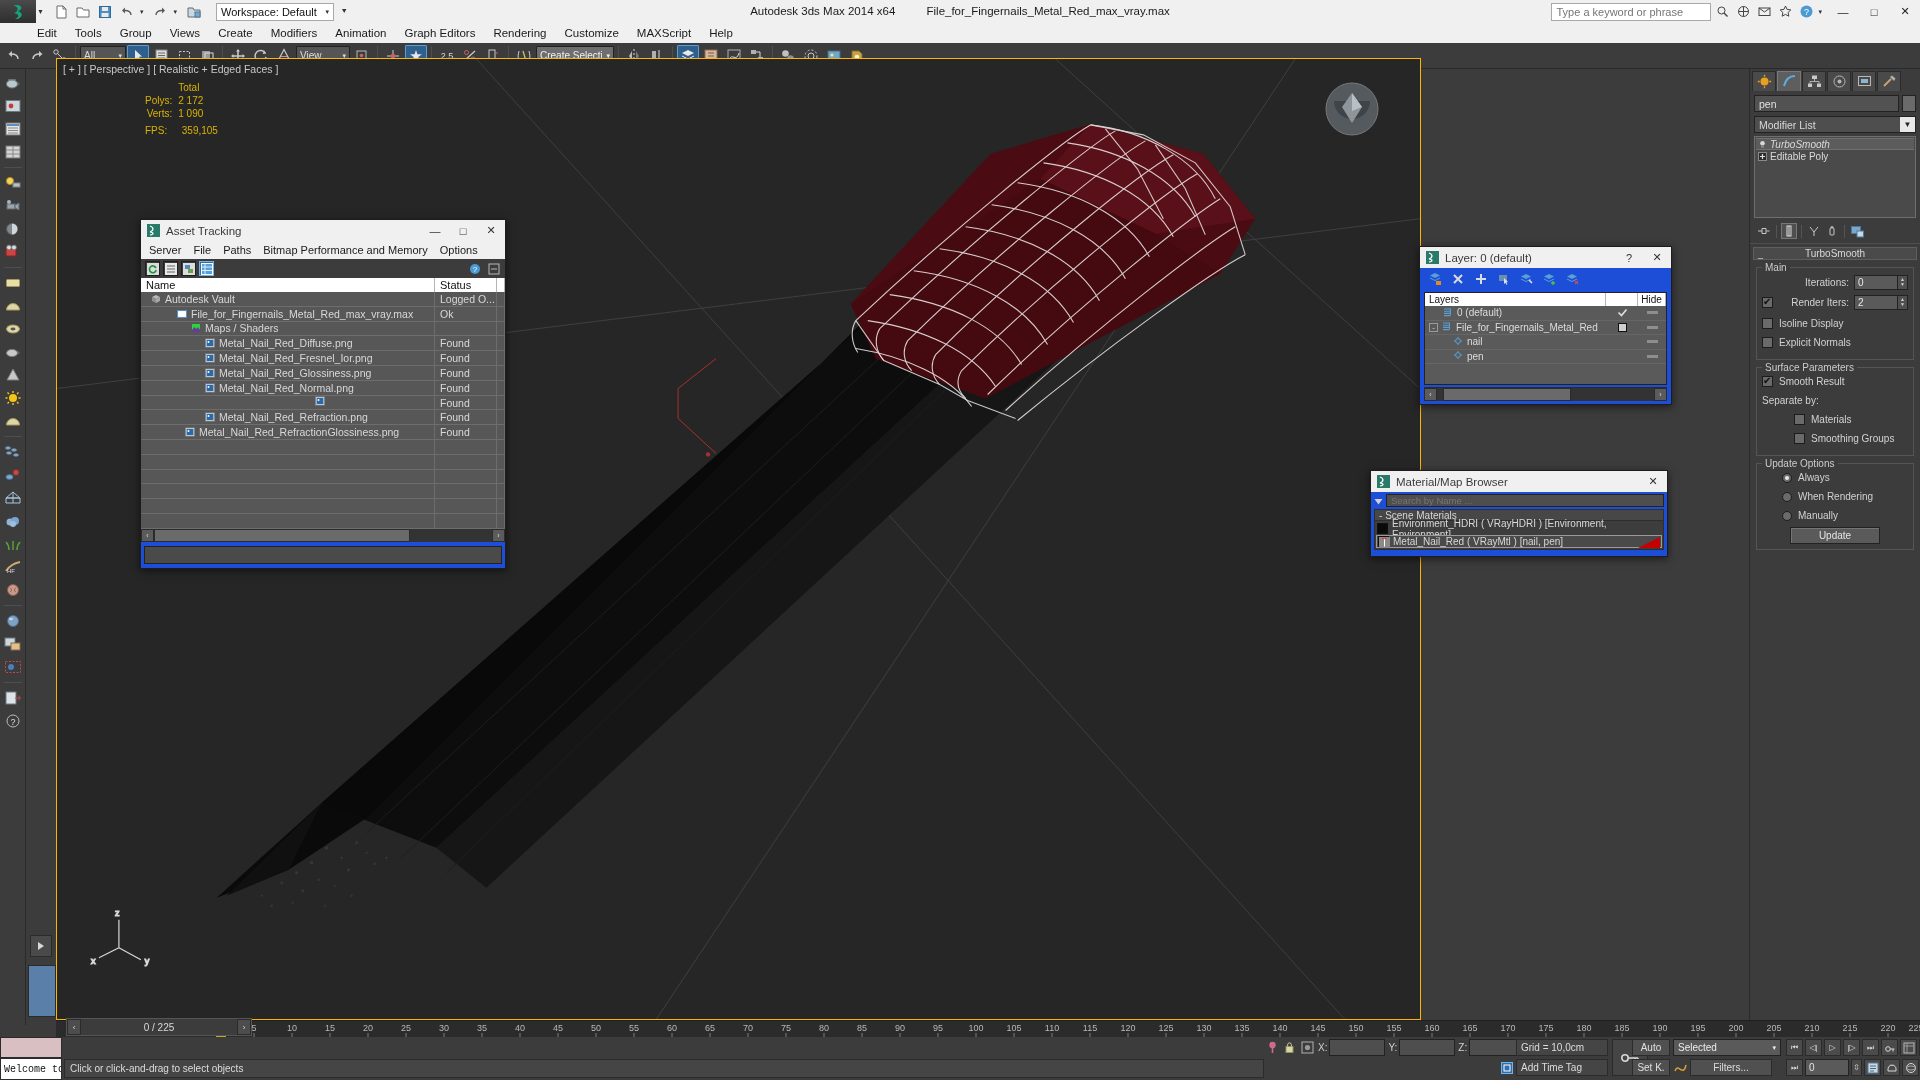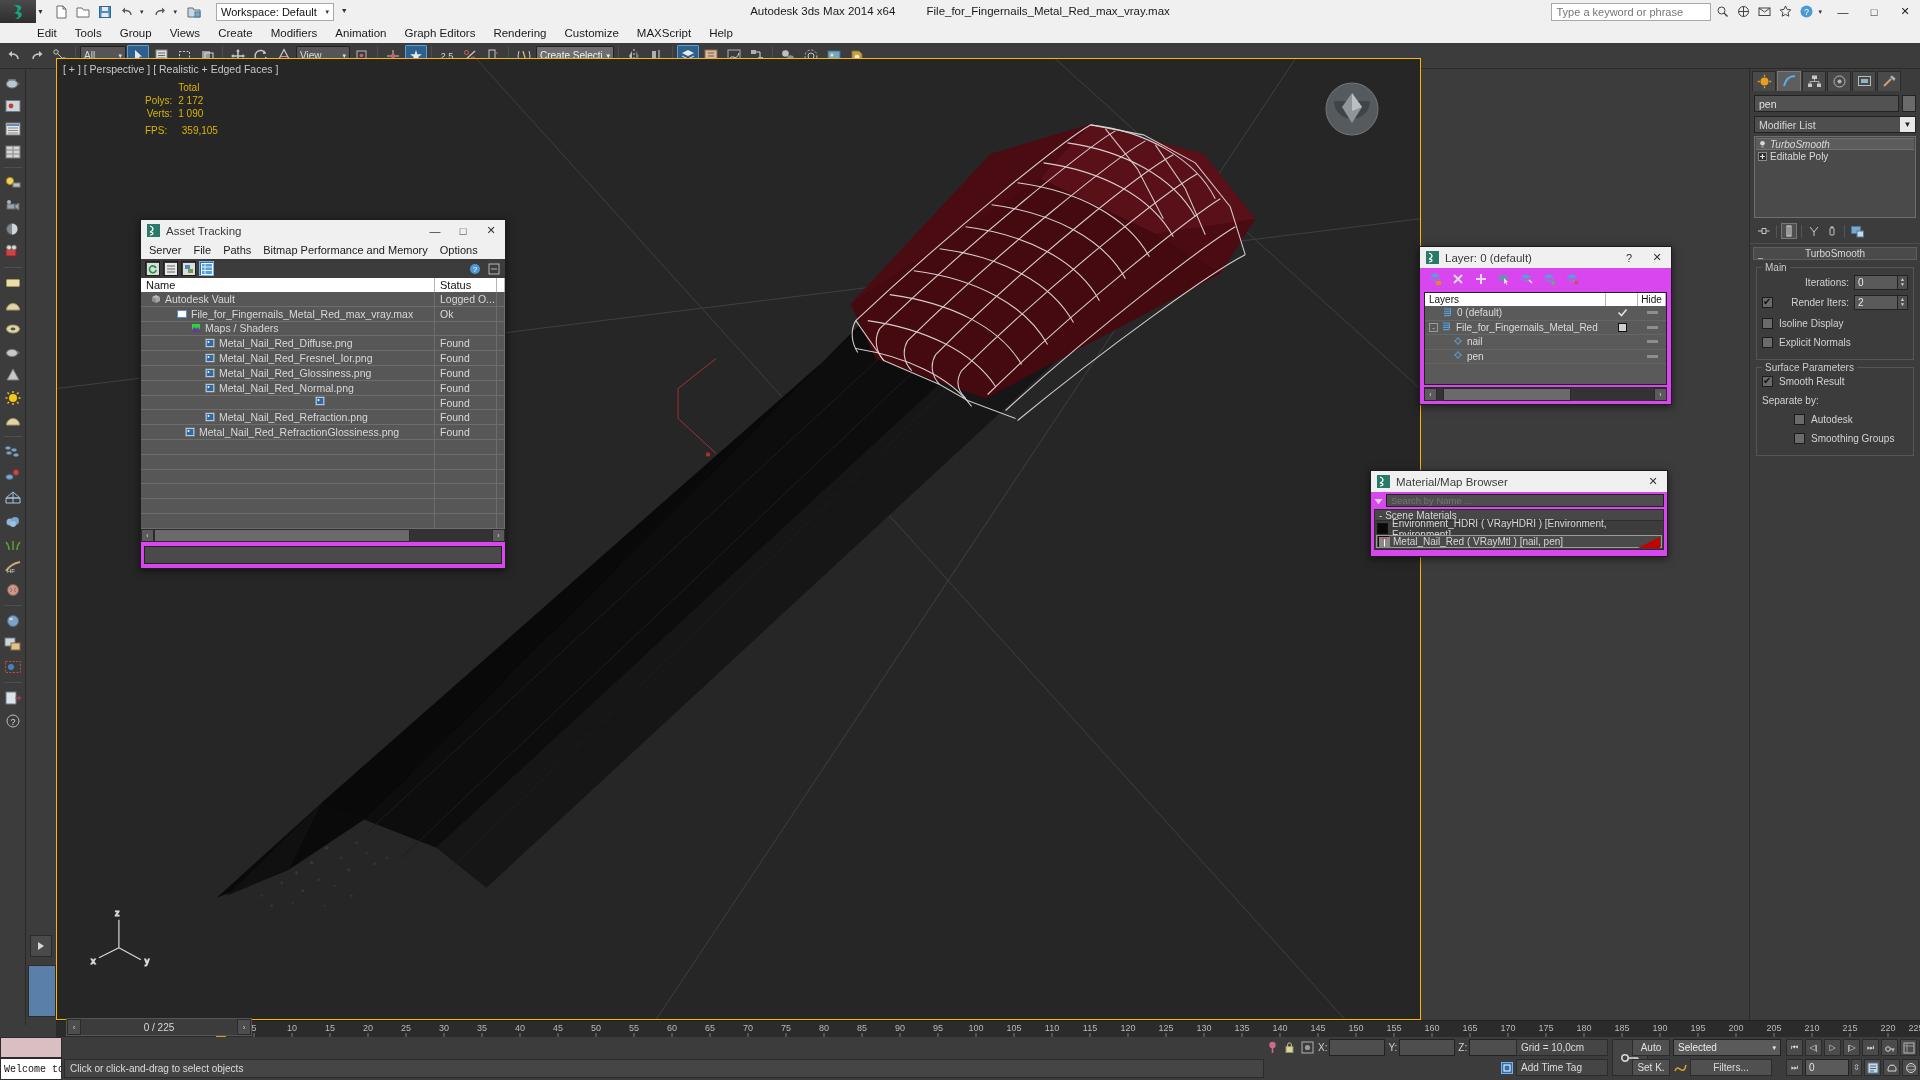--- a/index.html
+++ b/index.html
@@ -197,21 +197,21 @@
            display:inline-block; position:relative; flex:none; }
   .radio.on::after { content:''; position:absolute; left:2px; top:2px; width:4px; height:4px;
                      border-radius:50%; background:#e8e8e8; }
   .btn3d {
     height:17px; background:#5a5a5a; border:1px solid #222; box-shadow: inset 1px 1px 0 #757575;
     display:flex; align-items:center; justify-content:center; font-size:10px; color:#e4e4e4;
     margin:3px 28px 0 28px;
   }
 
   
-  .dlg { position:absolute; background:#d946ef; border:1px solid #1d1d1d;
+  .dlg { position:absolute; background:#1d4ed8; border:1px solid #1d1d1d;
          box-shadow:0 2px 8px rgba(0,0,0,.55); }
   .dlg-title {
     height:21px; background:#f0f0f0; display:flex; align-items:center; padding-left:6px;
     color:#3a3a3a; font-size:11.5px; gap:6px;
   }
   .dlg-title .dicon { width:13px; height:13px; flex:none; }
   .dlg-title .dcaps { margin-left:auto; display:flex; }
   .dlg-title .dcap {
     width:28px; height:21px; display:flex; align-items:center; justify-content:center;
     font-size:11px; color:#333;
@@ -1593,28 +1593,44 @@
         <span class="gtitle">Surface Parameters</span>
         <div class="cbrow">
           <span class="chk on"></span>
           <span>Smooth Result</span>
         </div>
         <div class="cbrow">
           <span>Separate by:</span>
         </div>
         <div class="cbrow" style="padding-left:32px">
           <span class="chk"></span>
-          <span>Autodesk</span>
+          <span>Materials</span>
         </div>
         <div class="cbrow" style="padding-left:32px">
           <span class="chk"></span>
           <span>Smoothing Groups</span>
         </div>
       </div>
 
+      <div class="group">
+        <span class="gtitle">Update Options</span>
+        <div class="cbrow" style="padding-left:20px">
+          <span class="radio on"></span>
+          <span>Always</span>
+        </div>
+        <div class="cbrow" style="padding-left:20px">
+          <span class="radio"></span>
+          <span>When Rendering</span>
+        </div>
+        <div class="cbrow" style="padding-left:20px">
+          <span class="radio"></span>
+          <span>Manually</span>
+        </div>
+        <div class="btn3d">Update</div>
+      </div>
     </div>
   </div>
 
   <div class="tl-ruler">
     <svg width="1864" height="17" viewBox="0 0 1864 17">
       <rect x="160" y="0" width="10" height="17" fill="#c9a227"></rect>
       <g font-family="Liberation Sans" font-size="9" fill="#b9b9b9" text-anchor="middle">
         <text x="198" y="10">5</text>
           <text x="236" y="10">10</text>
           <text x="274" y="10">15</text>

